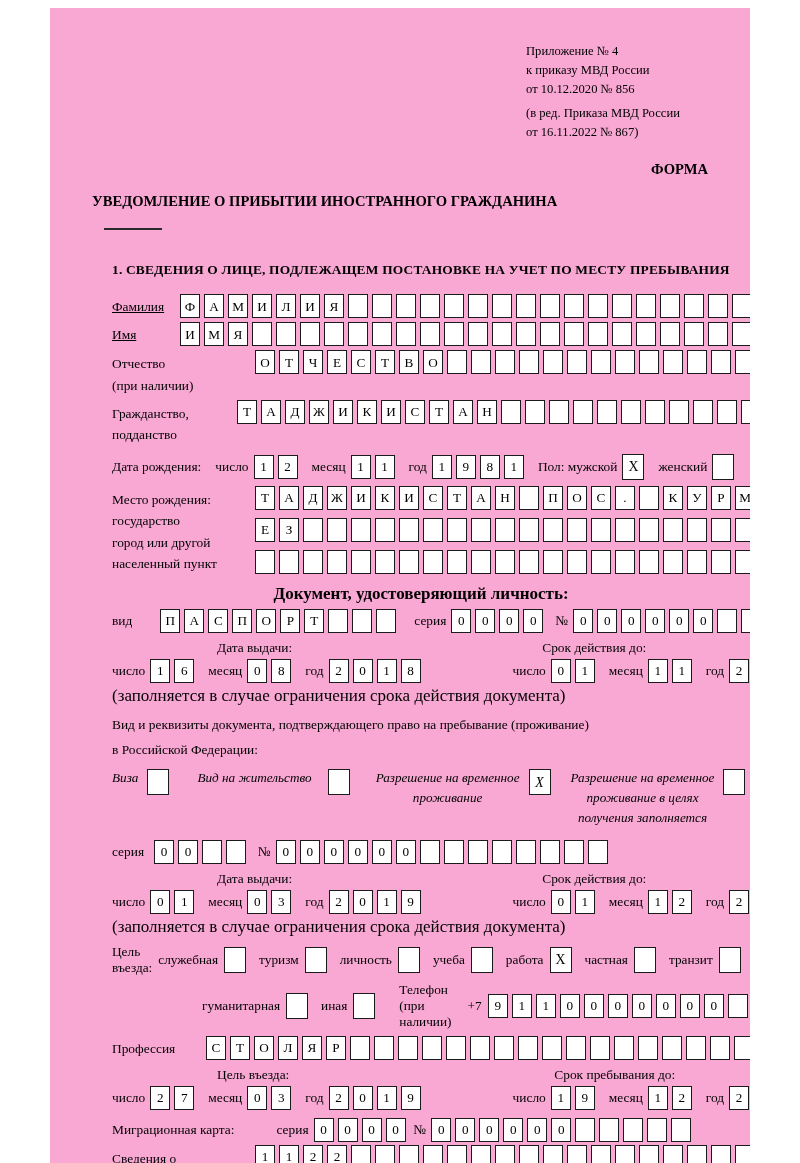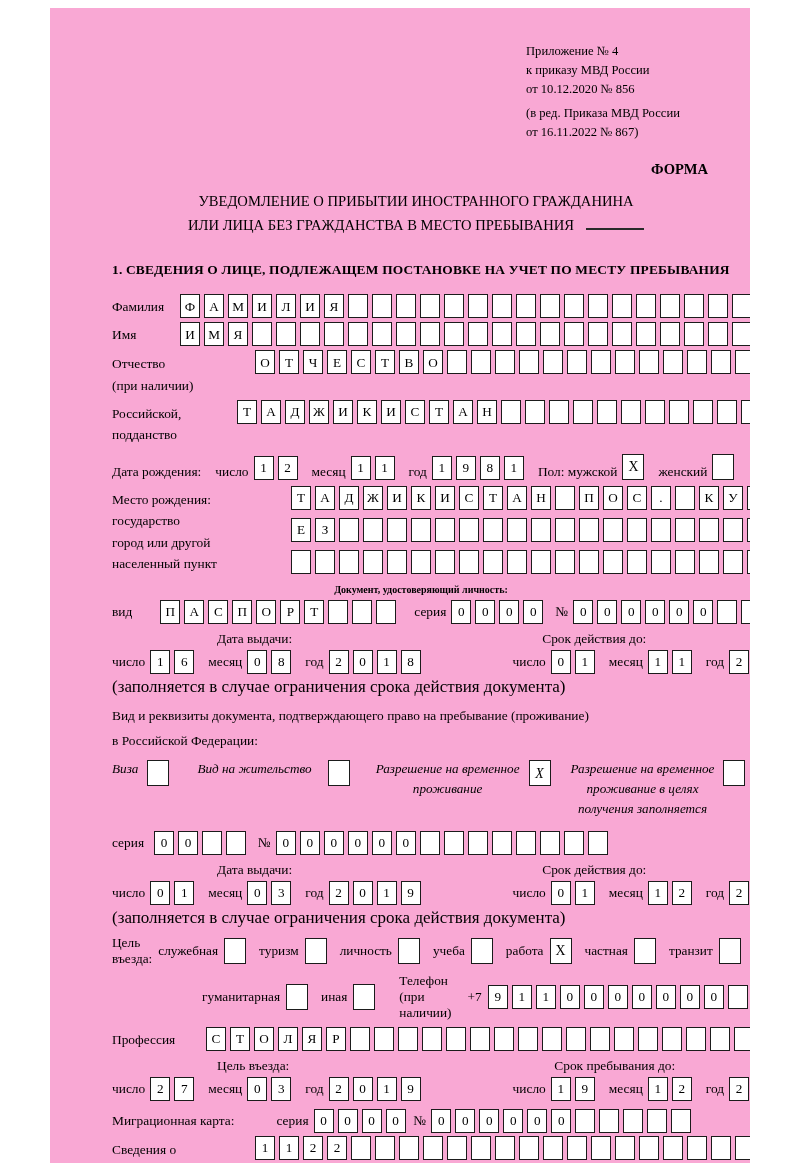--- a/index.html
+++ b/index.html
@@ -7,75 +7,75 @@
     width:700px; height:1163px; box-sizing:border-box; margin:8px auto;
     background:#f9a8d4; color:#000;
     font-family:"Liberation Serif","DejaVu Serif",serif;
     padding:34px 10px 16px 62px; overflow:hidden; position:relative;
   }
   
   .appendix { margin-left:auto; width:196px; font-size:12.6px; line-height:1.5; margin-right:18px; }
   .appendix .gap { margin-top:5px; }
   .form-label { text-align:right; font-weight:bold; font-size:14.6px; padding-right:32px; margin-top:20px; }
   
-  .title { text-align:center; font-weight:normal; font-size:14.6px; line-height:1.6; margin-top:12px; margin-left:-20px; }
+  .title { text-align:left; font-weight:bold; font-size:14.6px; line-height:1.6; margin-top:12px; margin-left:-20px; }
   .blank { display:inline-block; width:58px; border-bottom:2.2px solid #2a2a2a; height:0.7em; margin-left:12px; }
   .sec-heading { font-weight:bold; font-size:13.4px; margin-top:25px; margin-bottom:16px; letter-spacing:0.2px; }
   
   .cells { display:inline-flex; flex:none; }
   .cell {
     display:inline-flex; align-items:center; justify-content:center; flex:none;
     width:20px; height:24px; box-sizing:border-box; border:1.7px solid #1b1b1b;
     margin-right:4px; font-size:13.2px; line-height:1; background:#fff;
   }
   .cb .cell { width:22px; height:26px; font-size:13.8px; }
   
   .row { display:flex; align-items:flex-start; margin-bottom:4px; }
   .lbl { font-size:13.4px; line-height:1.45; flex:none; padding-top:3px; }
-  .w68  { width:68px; }
+  .w68  { width:68px;text-decoration:underline; }
   .w125 { width:125px; }
   .w143 { width:143px; }
   .w94  { width:94px; }
   .lbl2 { font-size:13.4px; line-height:1.6; }
   .mb8 { margin-bottom:8px; }
   .drow { display:flex; align-items:center; font-size:13.4px; margin-bottom:3px; }
   .drow .dlbl { margin:0 5px 0 0; }
   .drow .mlbl { margin:0 5px 0 10px; }
   .dhead { display:flex; font-size:13.4px; margin-top:7px; margin-bottom:3px; }
   .note { text-align:left; font-size:17px; padding-right:6px; margin-bottom:7px; }
   .intro { font-size:13.4px; line-height:1.85; margin-top:4px; }
   .permits { display:flex; align-items:flex-start; margin-top:6px; margin-bottom:12px; font-size:13.2px; }
   .pgrp { display:flex; align-items:flex-start; flex:none;font-style:italic; }
   .pgrp .ptxt { text-align:center; line-height:1.5; }
   .pgrp .cells { margin-left:9px; margin-top:1px; }
   .purpose { display:flex; align-items:center; font-size:13.3px; margin-bottom:6px; flex-wrap:nowrap; }
   .purpose .plbl { margin-right:6px; }
   .purpose .cells { margin-right:9px; }
-  .center-bold { text-align:center; font-weight:bold; font-size:10px; margin:6px 0 5px -10px; }
+  .center-bold { text-align:center; font-weight:bold; font-size:17px; margin:6px 0 5px -10px; }
   .guardians { display:flex; align-items:flex-start; margin-top:2px; }
   .guard-rows .cells { margin-bottom:9px; }
 </style>
 </head>
 <body>
 
 <div class="page">
 
   <div class="appendix">
     <div>Приложение № 4</div>
     <div>к приказу МВД России</div>
     <div>от 10.12.2020 № 856</div>
     <div class="gap">(в ред. Приказа МВД России</div>
     <div>от 16.11.2022 № 867)</div>
   </div>
 
   <div class="form-label">ФОРМА</div>
 
   <div class="title">
     <div>УВЕДОМЛЕНИЕ О ПРИБЫТИИ ИНОСТРАННОГО ГРАЖДАНИНА</div>
-    <div><span>ИЛИ ЛИЦА БЕЗ ГРАЖДАНСТВА В МЕСТО ПРЕБЫВАНИЯ</span><span class="blank"></span></div>
+    <div><span class="blank"></span></div>
   </div>
 
   <div class="sec-heading">1. СВЕДЕНИЯ О ЛИЦЕ, ПОДЛЕЖАЩЕМ ПОСТАНОВКЕ НА УЧЕТ ПО МЕСТУ ПРЕБЫВАНИЯ</div>
 
   <div class="row">
     <div class="lbl w68">Фамилия</div>
     <div class="cells">
         <span class="cell">Ф</span>
         <span class="cell">А</span>
         <span class="cell">М</span>
@@ -164,21 +164,21 @@
         <span class="cell"></span>
         <span class="cell"></span>
         <span class="cell"></span>
         <span class="cell"></span>
         <span class="cell"></span>
       </div>
   </div>
 
   <div class="row">
     <div class="lbl w125 lbl2">
-      <div>Российской,</div>
+      <div>Гражданство,</div>
       <div>подданство</div>
     </div>
     <div class="cells">
         <span class="cell">Т</span>
         <span class="cell">А</span>
         <span class="cell">Д</span>
         <span class="cell">Ж</span>
         <span class="cell">И</span>
         <span class="cell">К</span>
         <span class="cell">И</span>
@@ -194,21 +194,21 @@
         <span class="cell"></span>
         <span class="cell"></span>
         <span class="cell"></span>
         <span class="cell"></span>
         <span class="cell"></span>
         <span class="cell"></span>
         <span class="cell"></span>
       </div>
   </div>
 
-  <div class="drow" style="margin-top:8px;align-items:flex-end;">
+  <div class="drow" style="margin-top:8px;">
     <span class="dlbl" style="margin-right:14px;">Дата рождения:</span>
     <span class="dlbl">число</span>
     <span class="cells">
         <span class="cell">1</span>
         <span class="cell">2</span>
       </span>
     <span class="mlbl">месяц</span>
     <span class="cells">
         <span class="cell">1</span>
         <span class="cell">1</span>
@@ -223,21 +223,21 @@
     <span class="mlbl">Пол: мужской</span>
     <span class="cells cb">
         <span class="cell">X</span>
       </span>
     <span class="mlbl">женский</span>
     <span class="cells cb">
         <span class="cell"></span>
       </span>
   </div>
 
-  <div class="row" style="margin-top:6px;gap:36px;">
+  <div class="row" style="margin-top:6px;">
     <div class="lbl w143 lbl2">
       <div>Место рождения:</div>
       <div>государство</div>
       <div>город или другой</div>
       <div>населенный пункт</div>
     </div>
     <div>
       <div class="cells mb8">
           <span class="cell">Т</span>
           <span class="cell">А</span>

